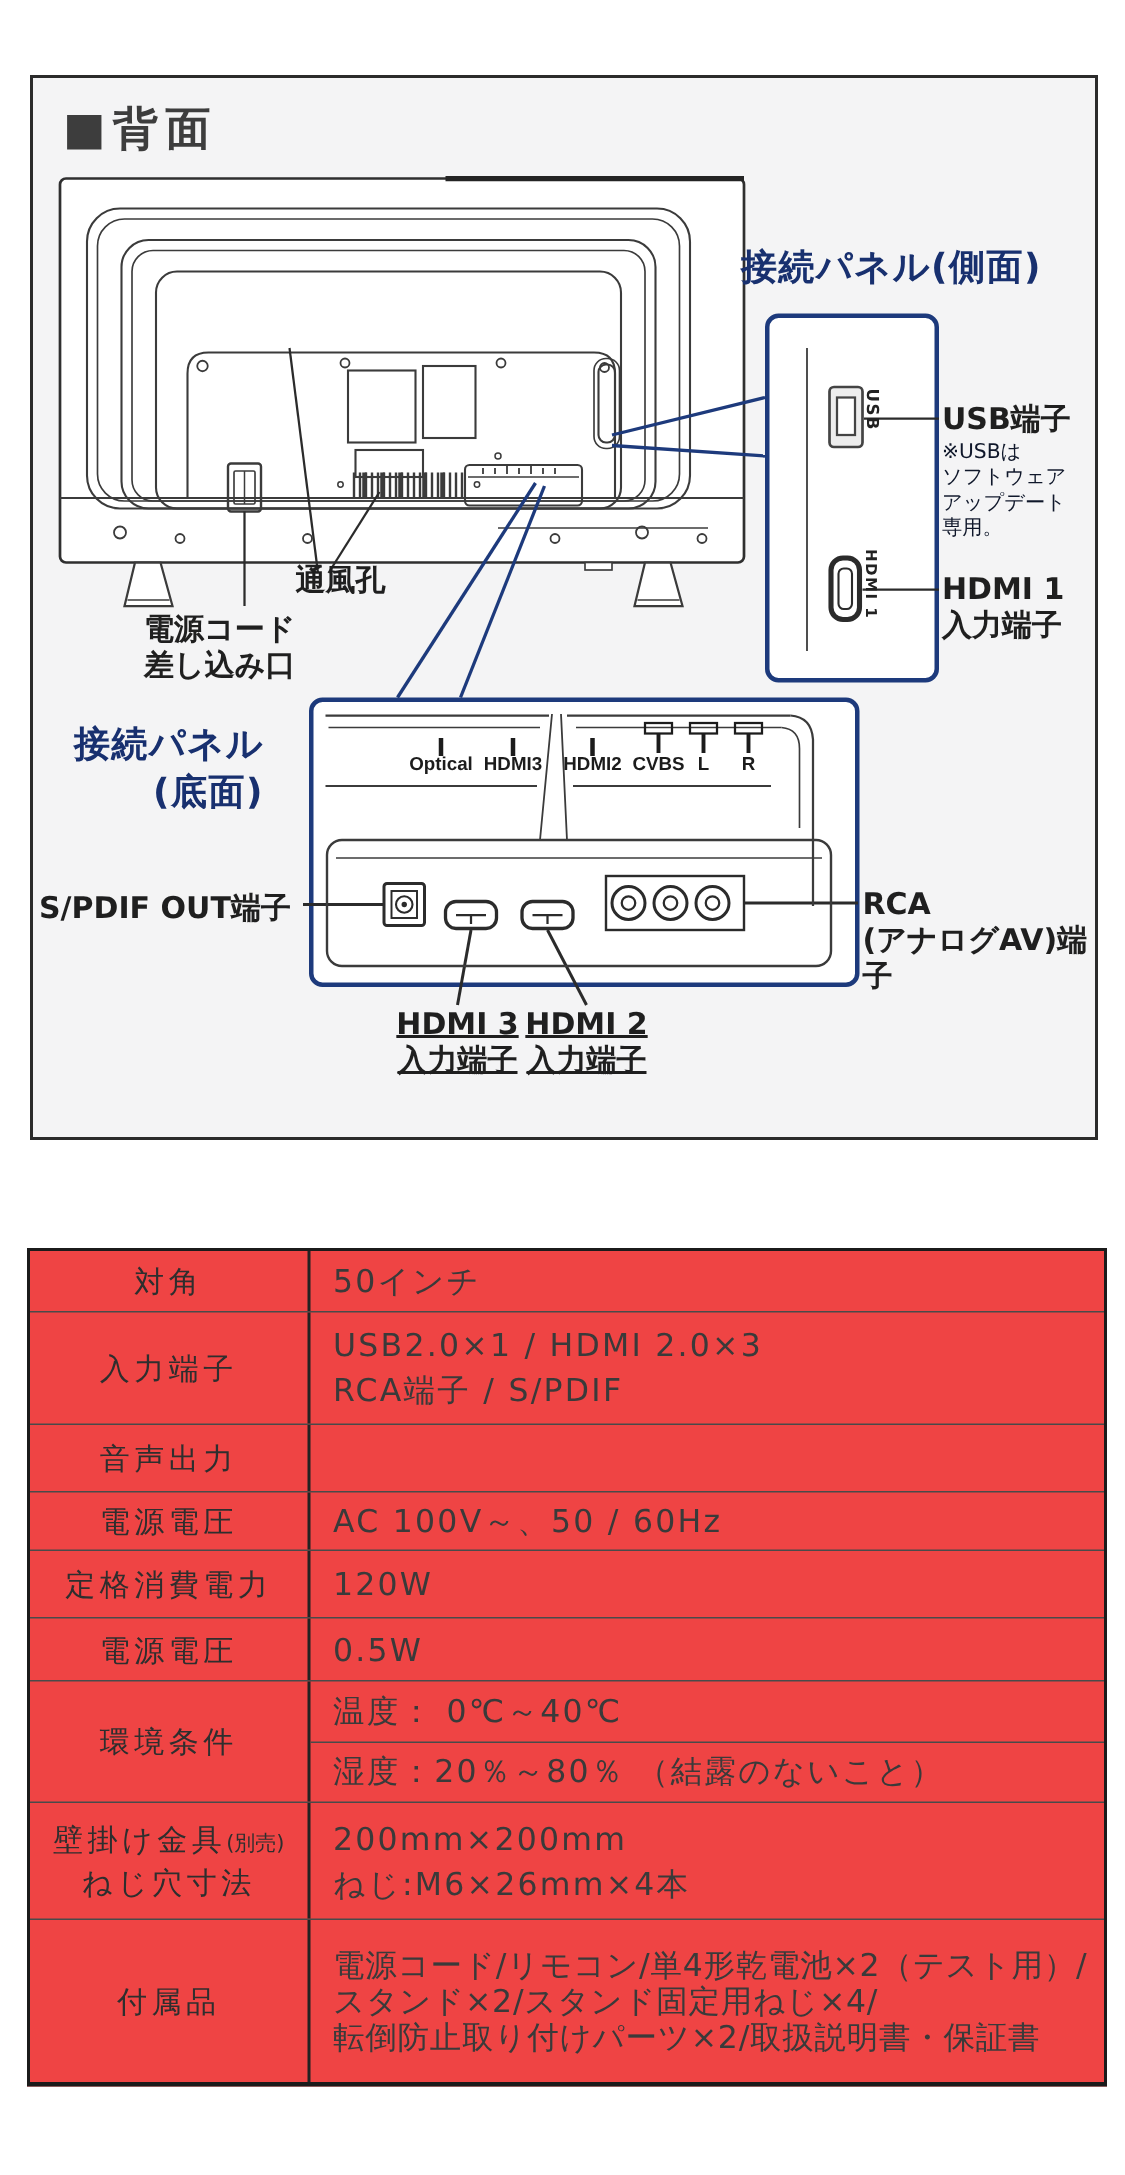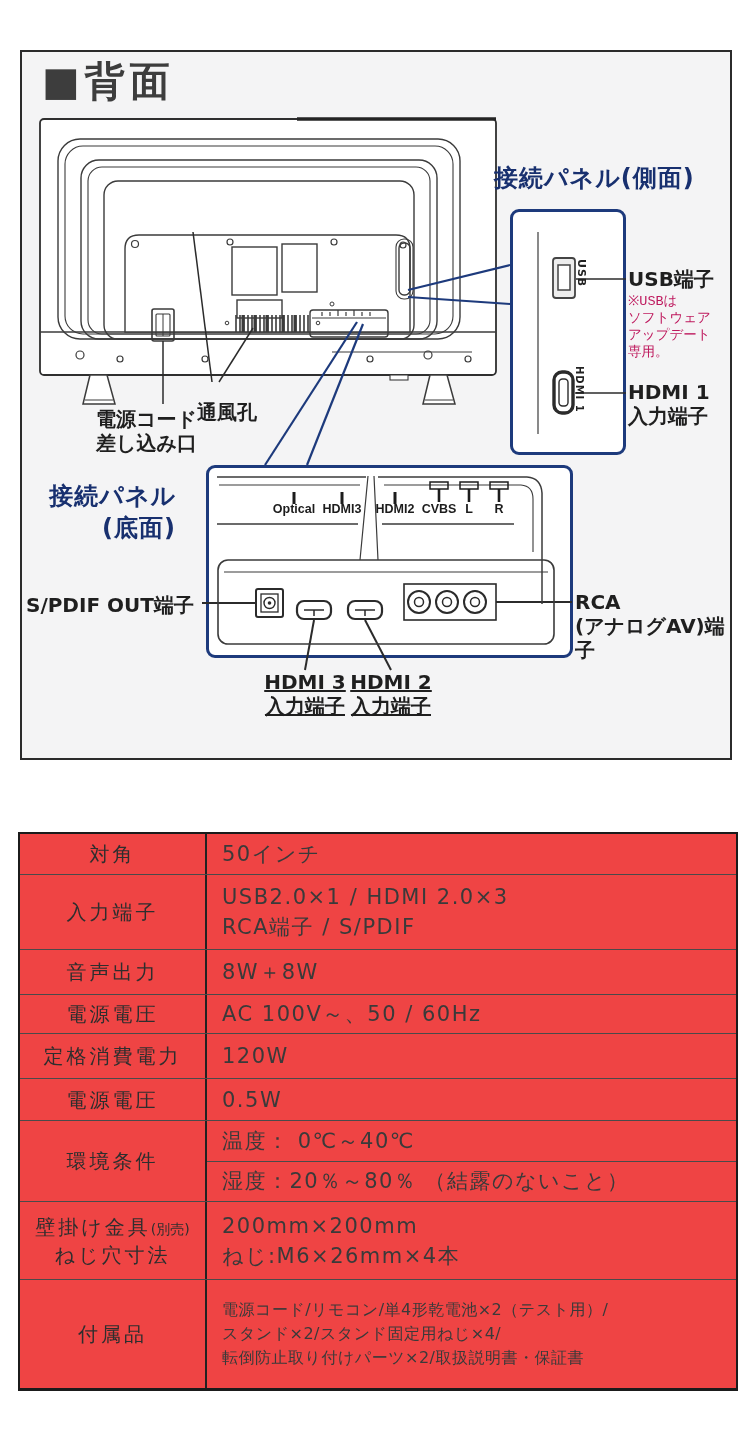--- a/index.html
+++ b/index.html
@@ -4,43 +4,43 @@
 <style>
   html,body{margin:0;padding:0;background:#ffffff;}
   body{font-family:"DejaVu Sans","Liberation Sans",sans-serif;color:#2e2e2e;}
   .page{position:relative;width:750px;height:1450px;background:#ffffff;overflow:hidden;}
 
   
   .card{position:absolute;left:20px;top:50px;width:712px;height:710px;
         background:#f4f4f5;border:2px solid #2b2b2b;box-sizing:border-box;}
   .card *{box-sizing:border-box;}
   .abs{position:absolute;}
-  .diagram-title{left:20px;top:2px;font-size:40px;font-weight:bold;color:#3d3d3d;letter-spacing:5px;}
+  .diagram-title{left:20px;top:14px;font-size:30px;font-weight:bold;color:#3d3d3d;letter-spacing:5px;}
   .navy-title{font-size:24px;font-weight:bold;color:#18306f;letter-spacing:1px;}
   .callout{font-size:20px;font-weight:600;color:#1f1f1f;line-height:24px;}
-  .small-note{font-size:13.5px;color:#be185d;line-height:17px;font-weight:500;font-family:Liberation Mono, monospace;}
+  .small-note{font-size:13.5px;color:#0f172a;line-height:17px;font-weight:500;}
   .panel-box{position:absolute;background:#ffffff;border:3px solid #1d3a7c;border-radius:9px;}
   .vtext{writing-mode:vertical-rl;font-size:11px;font-weight:bold;color:#222;letter-spacing:1px;}
   .port-label{position:absolute;transform:translateX(-50%);font-size:12.5px;font-weight:bold;
               color:#1c1c1c;font-family:"Liberation Sans","DejaVu Sans",sans-serif;}
   .center-label{text-align:center;text-decoration:underline;}
   svg{position:absolute;left:0;top:0;}
 
   
   .spec-table{position:absolute;left:18px;top:832px;width:716px;
               border:2px solid #1b1b1b;border-bottom-width:3px;background:#ef4444;}
   .t-row{display:flex;border-top:1px solid #4a4a4a;}
   .t-row:first-child{border-top:none;}
   .t-label{width:185px;min-width:185px;border-right:2px solid #222;
            display:flex;flex-direction:column;align-items:center;justify-content:center;
            font-size:20px;color:#2e2e2e;letter-spacing:3px;text-align:center;line-height:26px;}
   .t-label .small{font-size:14px;letter-spacing:0;}
   .t-value{flex:1;display:flex;flex-direction:column;justify-content:center;
            padding-left:15px;font-size:21px;color:#3a3a3a;letter-spacing:1.5px;line-height:30px;}
-  .t-value.small-font{font-size:16px;letter-spacing:0.5px;line-height:24px;}
+  .t-value.small-font{font-size:21px;letter-spacing:0.5px;line-height:24px;}
   .sub-cell{flex:1;display:flex;align-items:center;padding-left:15px;
             font-size:21px;color:#3a3a3a;letter-spacing:1.5px;}
   .sub-top{border-bottom:1px solid #4a4a4a;}
 </style>
 </head>
 <body>
 
 <div class="page">
 
   <div class="card">
@@ -204,21 +204,21 @@
       <div>※USBは</div>
       <div>ソフトウェア</div>
       <div>アップデート</div>
       <div>専用。</div>
     </div>
     <div class="abs callout" style="left:606px;top:328px;">
       <div>HDMI 1</div>
       <div>入力端子</div>
     </div>
 
-    <div class="abs callout" style="left:175px;top:348px;">通風孔</div>
+    <div class="abs callout" style="left:175px;top:322px;">通風孔</div>
     <div class="abs callout" style="left:74px;top:355px;">
       <div>電源コード</div>
       <div>差し込み口</div>
     </div>
 
     <div class="abs navy-title" style="left:18px;top:428px;width:136px;text-align:right;line-height:32px;">
       <div>接続パネル</div>
       <div>(底面)</div>
     </div>
 
@@ -256,23 +256,20 @@
     <div class="t-row" style="height:74px;">
       <div class="t-label">入力端子</div>
       <div class="t-value">
         <span>USB2.0×1 / HDMI 2.0×3</span>
         <span>RCA端子 / S/PDIF</span>
       </div>
     </div>
 
     <div class="t-row" style="height:44px;">
       <div class="t-label">音声出力</div>
-      <div class="t-value">
-        <span>8W＋8W</span>
-      </div>
     </div>
 
     <div class="t-row" style="height:38px;">
       <div class="t-label">電源電圧</div>
       <div class="t-value">
         <span>AC 100V～、50 / 60Hz</span>
       </div>
     </div>
 
     <div class="t-row" style="height:44px;">

